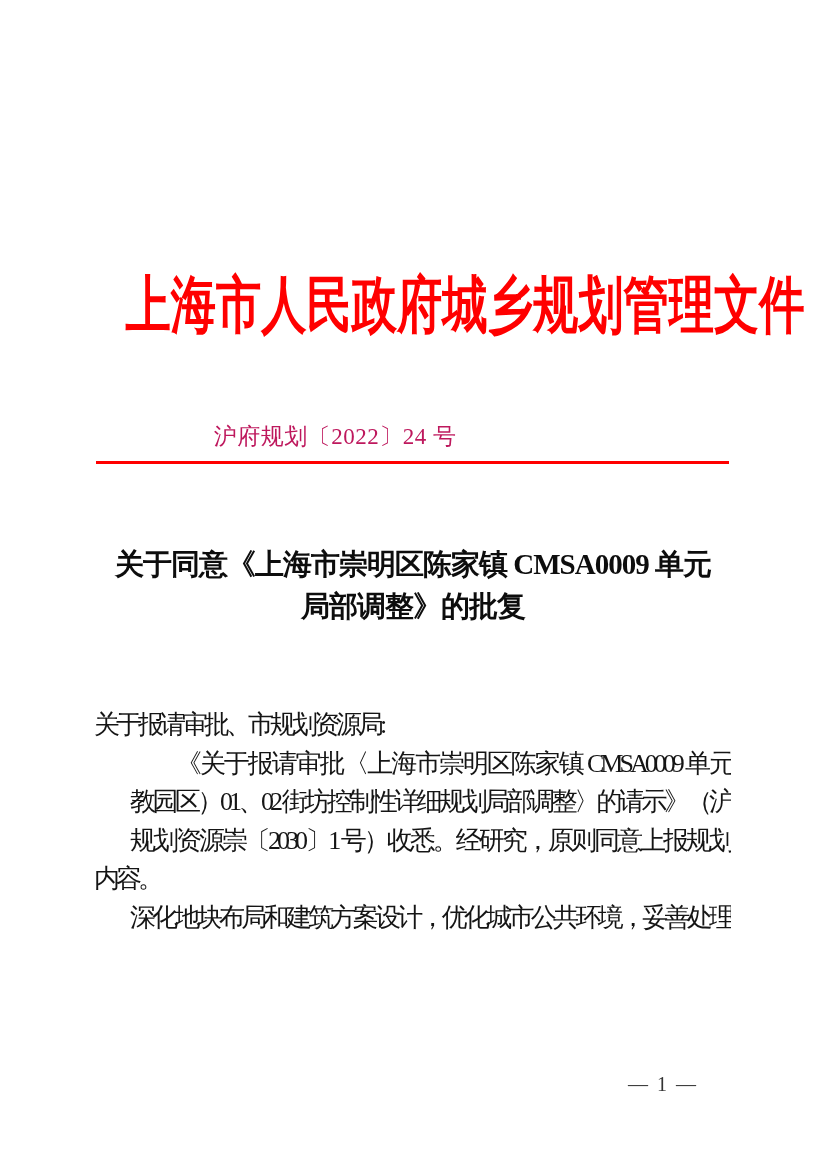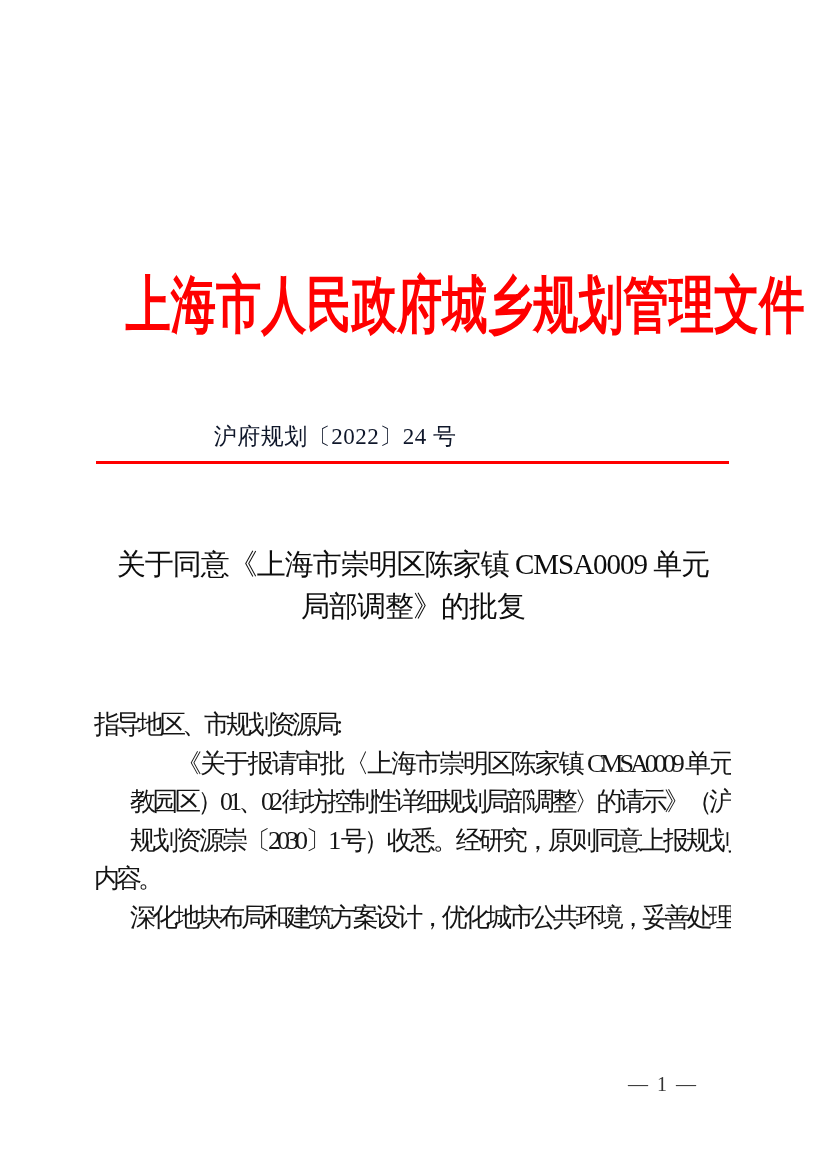--- a/index.html
+++ b/index.html
@@ -36,39 +36,39 @@
   
   .doc-number {
     position: absolute;
     top: 422px;
     left: 0;
     width: 670px;
     text-align: center;
     font-size: 23px;
     line-height: 30px;
     letter-spacing: 0.5px;
-    color: #0f172a;
+    color: #be185d;
   }
   
   .red-line {
     position: absolute;
     top: 461px;
     left: 96px;
     width: 633px;
     height: 3px;
     background: #ff0000;
   }
   
   .doc-title {
     position: absolute;
     top: 543px;
     left: 0;
     width: 826px;
     text-align: center;
-    font-weight: normal;
+    font-weight: bold;
     font-size: 29px;
     line-height: 42px;
     letter-spacing: -1px;
     color: #0d0d0d;
   }
   
   .body-text {
     position: absolute;
     top: 706px;
     left: 94px;
@@ -114,21 +114,21 @@
   <div class="doc-number">沪府规划〔2022〕24 号</div>
 
   <div class="red-line"></div>
 
   <div class="doc-title">
     <div class="doc-title-line">关于同意《上海市崇明区陈家镇 CMSA0009 单元</div>
     <div class="doc-title-line">局部调整》的批复</div>
   </div>
 
   <div class="body-text">
-    <div class="body-line">指导地区、市规划资源局:</div>
+    <div class="body-line">关于报请审批、市规划资源局:</div>
     <div class="body-line indent justify">《关于报请审批〈上海市崇明区陈家镇 CMSA0009 单元（高</div>
     <div class="body-line justify">教园区）01、02 街坊控制性详细规划局部调整〉的请示》（沪</div>
     <div class="body-line justify">规划资源崇〔2030〕1 号）收悉。经研究，原则同意上报规划</div>
     <div class="body-line">内容。</div>
     <div class="body-line justify">深化地块布局和建筑方案设计，优化城市公共环境，妥善处理</div>
   </div>
 
   <div class="page-number">— 1 —</div>
 
 </div>

